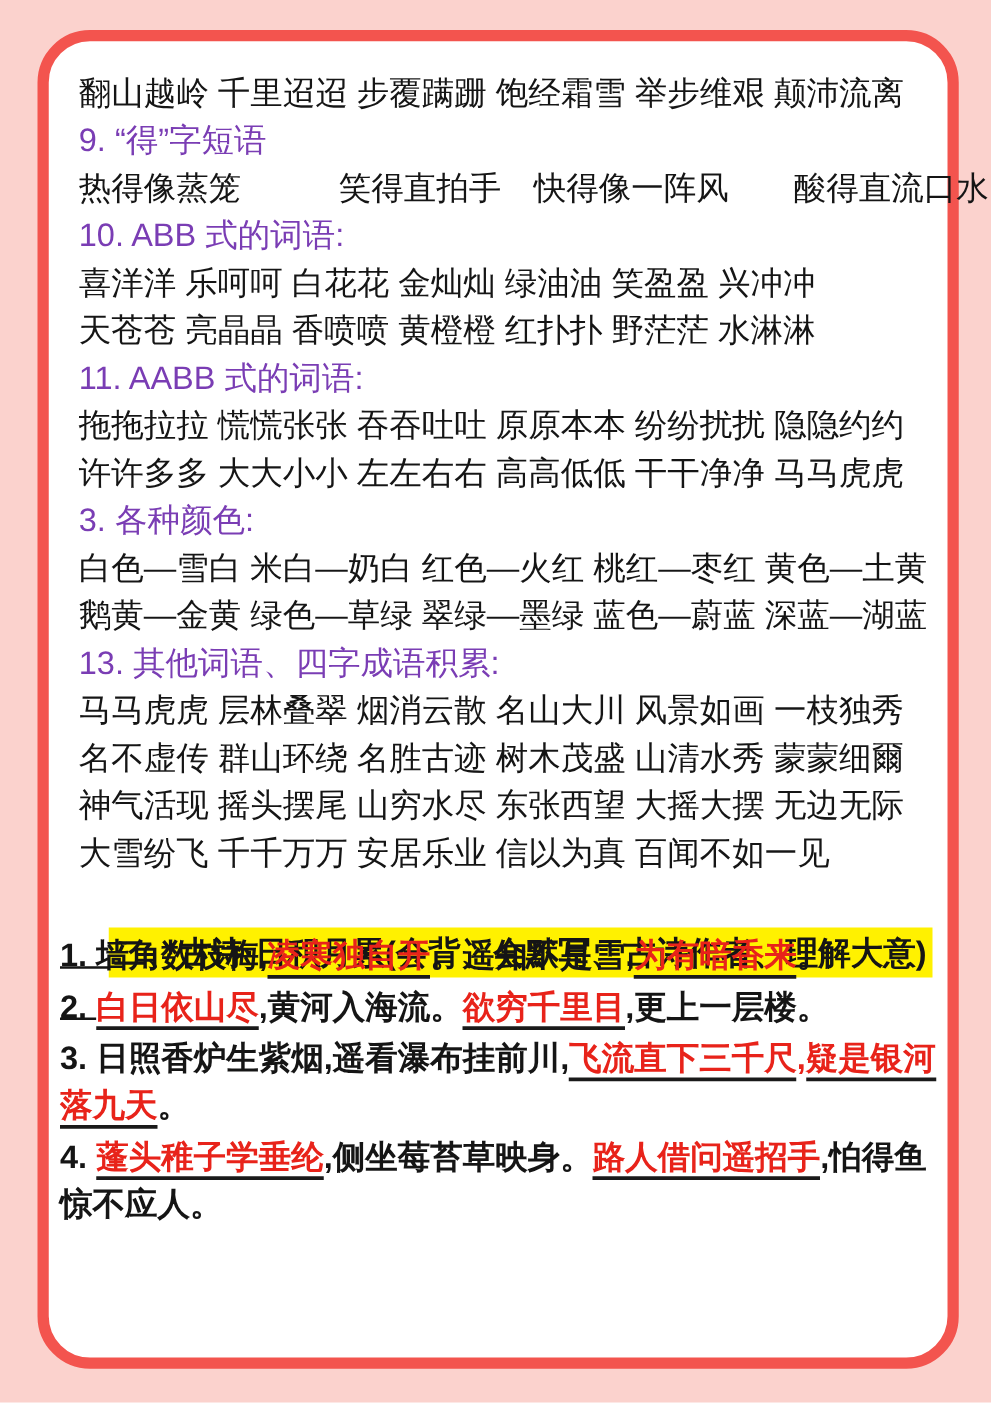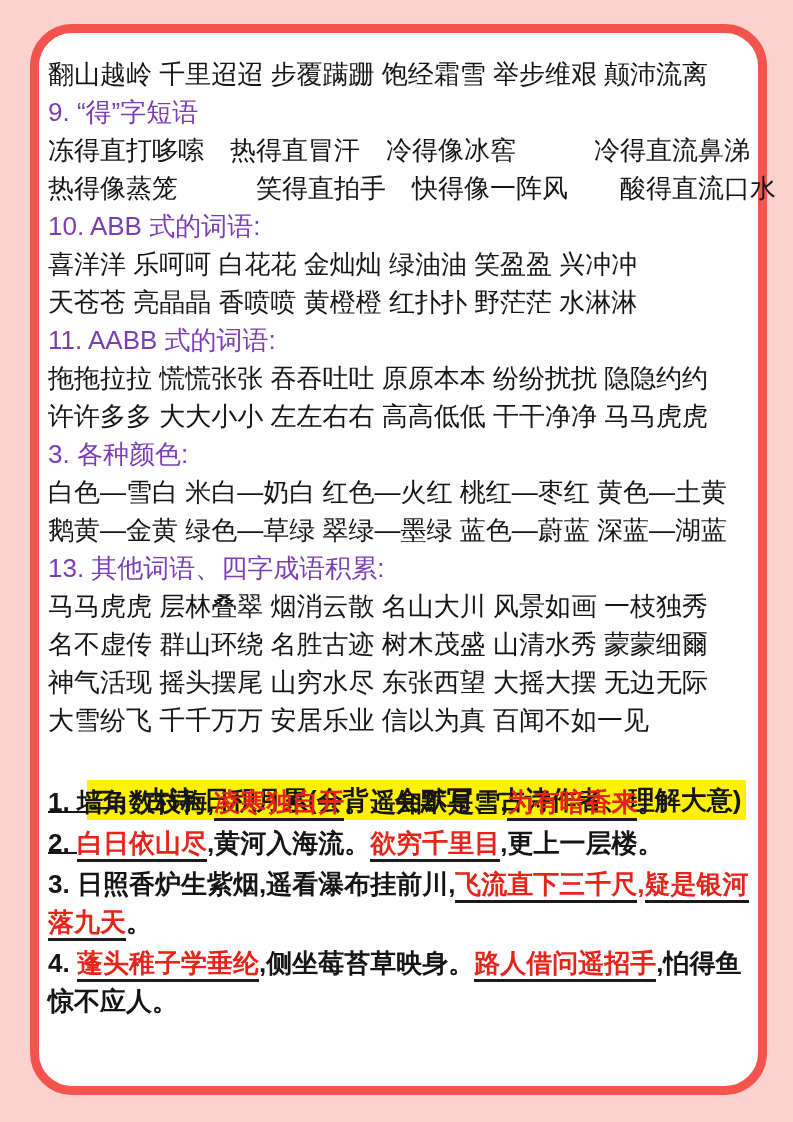--- a/index.html
+++ b/index.html
@@ -31,20 +31,21 @@
   }
   .content{
     padding:22px 8px 0 9px;
     font-size:26px;
   }
   .line{
     height:38px;
     line-height:38px;
     white-space:pre;
     overflow:visible;
+    margin-left:15px;
   }
   .line.heading{color:var(--heading-purple);}
   .hl-wrap{height:41px;line-height:41px;white-space:pre;text-decoration:underline;}
   .highlight{
     display:inline-block;
     background:var(--highlight-yellow);
     font-weight:700;
     line-height:40px;
     padding:0 5px 0 4px;
     margin-left:-4px;
@@ -62,21 +63,20 @@
   }
 </style>
 </head>
 <body>
 
 <div class="card">
   <div class="content">
 
     <div class="line plain">翻山越岭 千里迢迢 步覆蹒跚 饱经霜雪 举步维艰 颠沛流离</div>
     <div class="line heading">9. “得”字短语</div>
-    <div class="line plain">冻得直打哆嗦　热得直冒汗　冷得像冰窖　　　冷得直流鼻涕</div>
     <div class="line plain">热得像蒸笼　　　笑得直拍手　快得像一阵风　　酸得直流口水</div>
     <div class="line heading">10. ABB 式的词语:</div>
     <div class="line plain">喜洋洋 乐呵呵 白花花 金灿灿 绿油油 笑盈盈 兴冲冲</div>
     <div class="line plain">天苍苍 亮晶晶 香喷喷 黄橙橙 红扑扑 野茫茫 水淋淋</div>
     <div class="line heading">11. AABB 式的词语:</div>
     <div class="line plain">拖拖拉拉 慌慌张张 吞吞吐吐 原原本本 纷纷扰扰 隐隐约约</div>
     <div class="line plain">许许多多 大大小小 左左右右 高高低低 干干净净 马马虎虎</div>
     <div class="line heading">3. 各种颜色:</div>
     <div class="line plain">白色—雪白 米白—奶白 红色—火红 桃红—枣红 黄色—土黄</div>
     <div class="line plain">鹅黄—金黄 绿色—草绿 翠绿—墨绿 蓝色—蔚蓝 深蓝—湖蓝</div>

